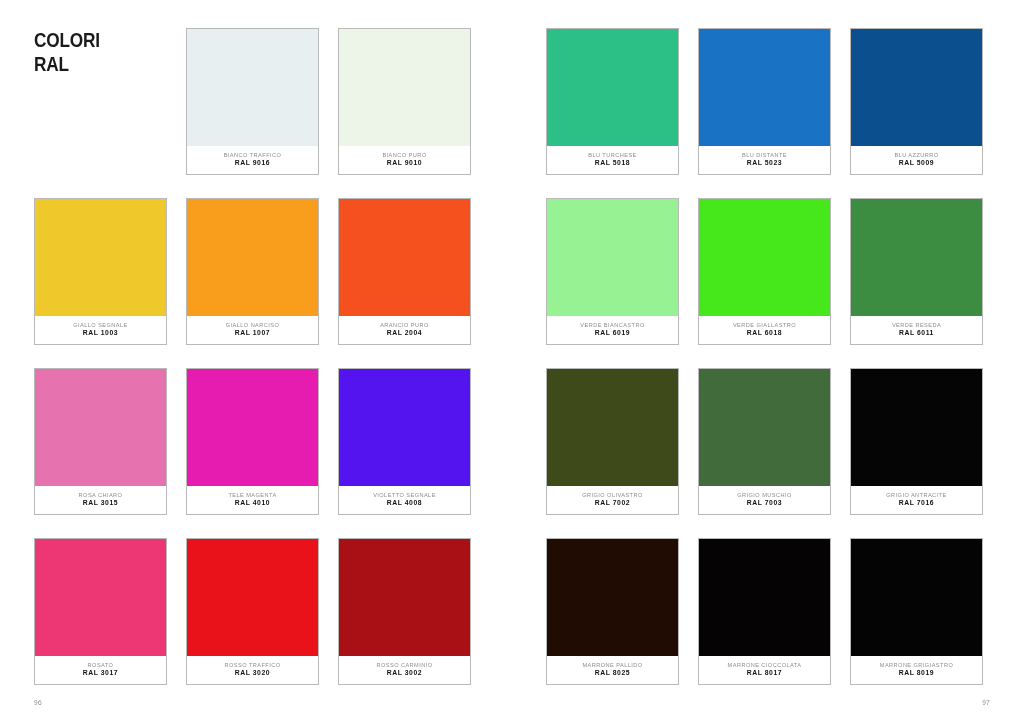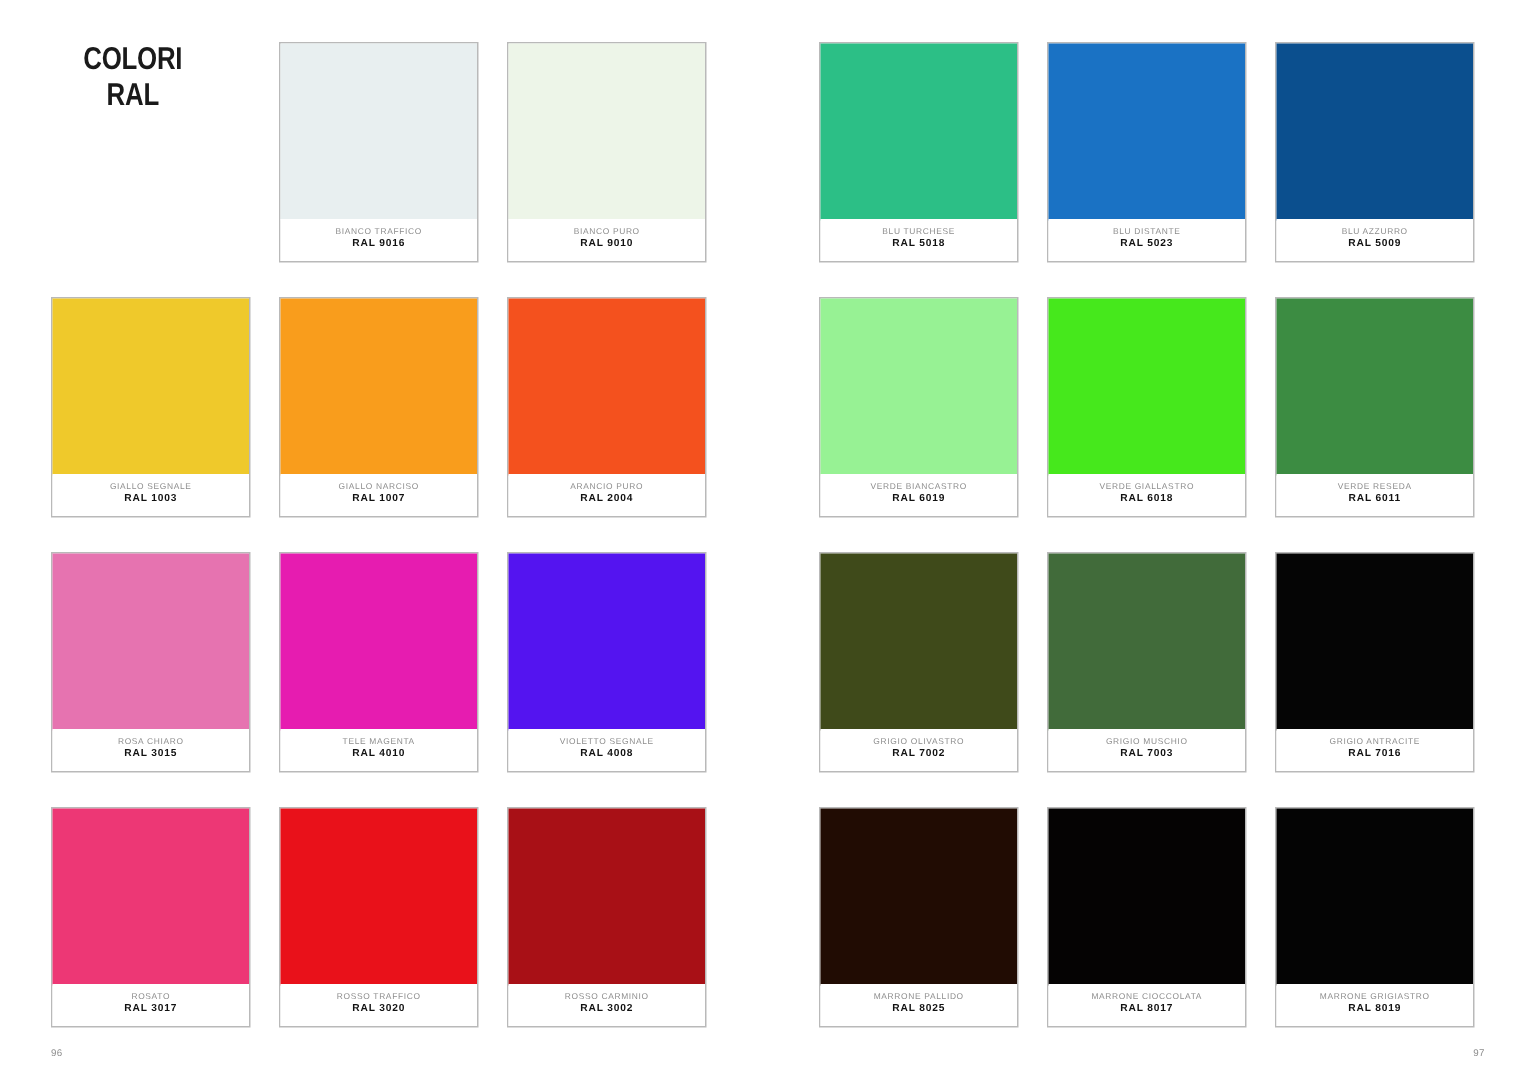--- a/index.html
+++ b/index.html
@@ -38,21 +38,20 @@
     grid-template-rows: repeat(4, 147px);
     column-gap: 19px;
     row-gap: 23px;
   }
   .page-left .grid  { left: 34px; }
   .page-right .grid { left: 34px; }
 
   .title-slot {
     display: block;
     position: relative;
-    text-align: center;
   }
   .title {
     font-family: "Liberation Sans", sans-serif;
     font-weight: bold;
     font-size: 21px;
     line-height: 1.12;
     letter-spacing: -0.2px;
     color: #1a1a1a;
     transform: scaleX(0.82);
     transform-origin: left top;

